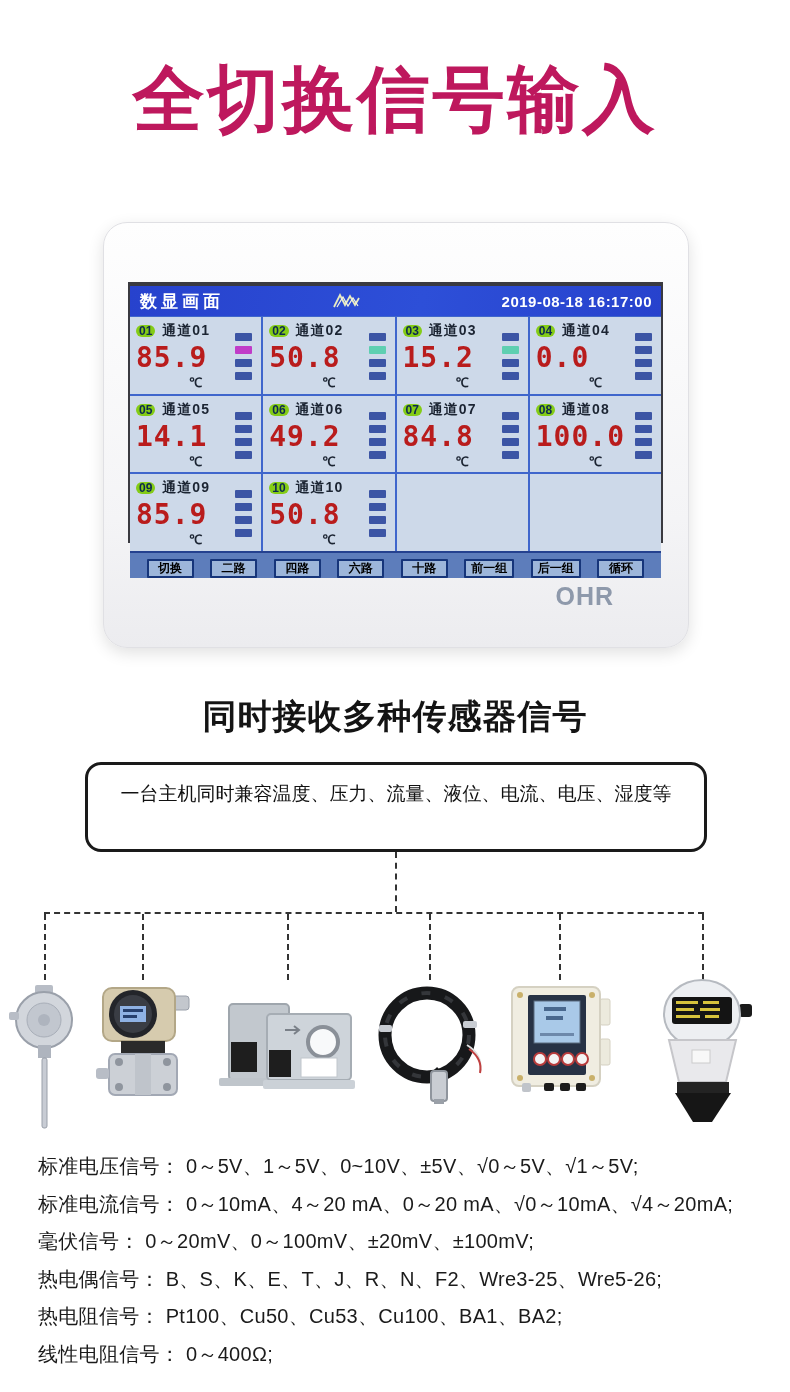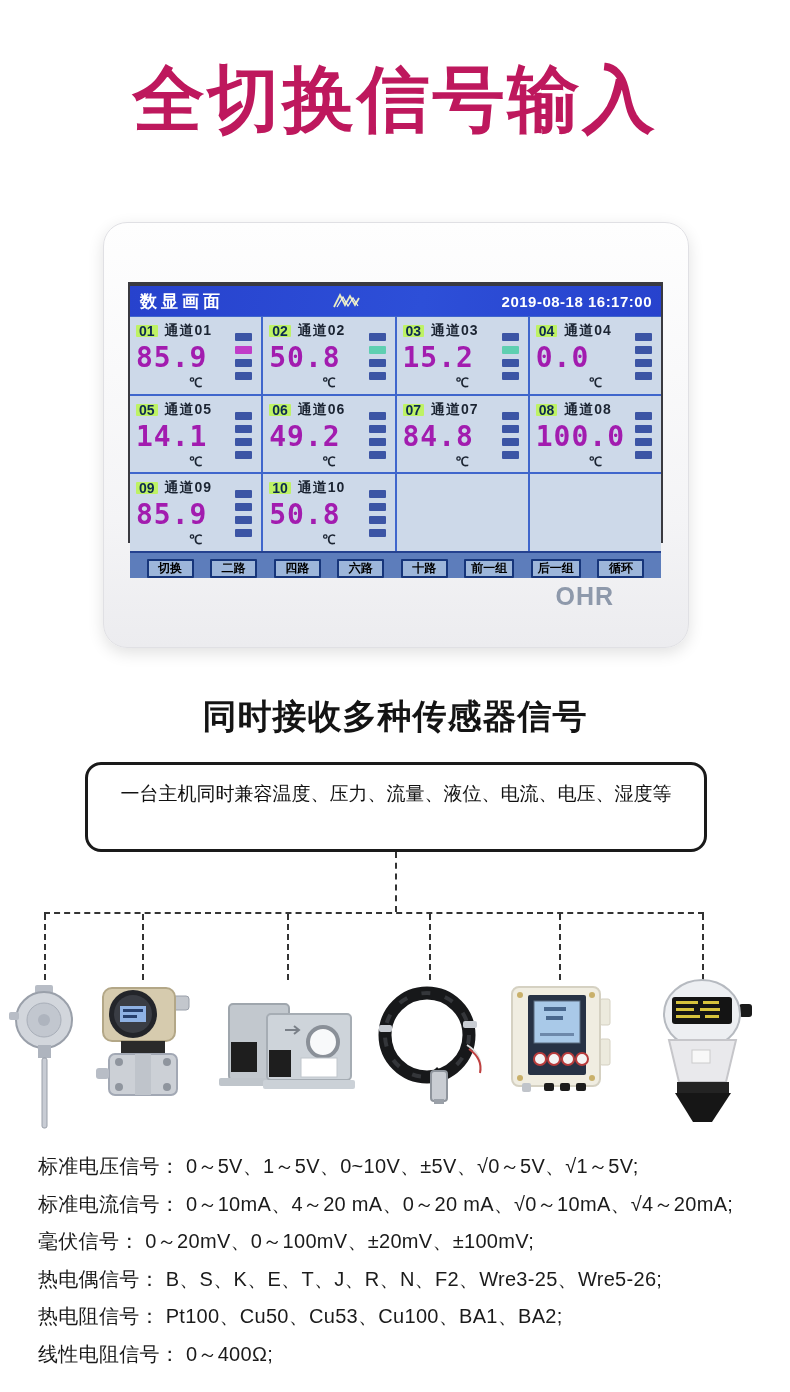--- a/index.html
+++ b/index.html
@@ -19,25 +19,25 @@
   .scr-header{height:30px;display:flex;align-items:center;color:#fff;
     background:linear-gradient(100deg,#2742cd 0%,#2d4fd8 55%,#2742cd 100%);}
   .scr-title{margin-left:10px;font-size:17px;font-weight:600;letter-spacing:4px;}
   .wave{margin-left:108px;display:inline-flex;}
   .scr-time{margin-left:auto;margin-right:9px;font-size:15px;font-weight:700;letter-spacing:0.5px;}
 
   .scr-grid{height:234px;display:grid;grid-template-columns:repeat(4,1fr);
     grid-template-rows:repeat(3,1fr);gap:2px;background:#3f66cc;border-top:1px solid #3f66cc;}
   .cell{position:relative;background:#cdd9e9;padding:4px 6px;box-sizing:border-box;overflow:hidden;}
   .ch-head{display:flex;align-items:center;gap:7px;margin-top:1px;}
-  .badge{background:#bef264;color:#0c2950;font-size:14px;font-weight:700;
-    padding:1px 3px;line-height:10px;border-radius:1px;}
+  .badge{background:#84cc16;color:#0c2950;font-size:12px;font-weight:700;
+    padding:1px 3px;line-height:10px;border-radius:6px;}
   .ch-label{font-size:14px;font-weight:700;color:#1b2432;letter-spacing:1px;}
   .ch-value{font-family:"DejaVu Sans Mono",monospace;font-size:28px;font-weight:700;
-    color:#a21caf;letter-spacing:1px;margin-top:1px;}
+    color:#b91c1c;letter-spacing:1px;margin-top:1px;}
   .ch-unit{text-align:center;font-size:13px;font-weight:600;color:#1b2432;margin-top:-1px;}
   .ch-bars{position:absolute;right:9px;top:16px;display:flex;flex-direction:column;gap:5px;}
   .ch-bars span{display:block;width:17px;height:8px;border-radius:1px;}
 
   .scr-buttons{height:27px;background:#5d7dbb;border-top:2px solid #24418f;box-sizing:border-box;
     display:flex;align-items:flex-end;justify-content:space-evenly;}
   .scr-btn{height:19px;min-width:47px;padding:0 5px;background:#9db6da;border:2px solid #16357a;
     color:#000;font-size:12px;font-weight:700;line-height:13px;border-radius:1px;
     font-family:"Liberation Sans",sans-serif;}
   .brand{position:absolute;right:74px;bottom:36px;font-size:25px;font-weight:900;

